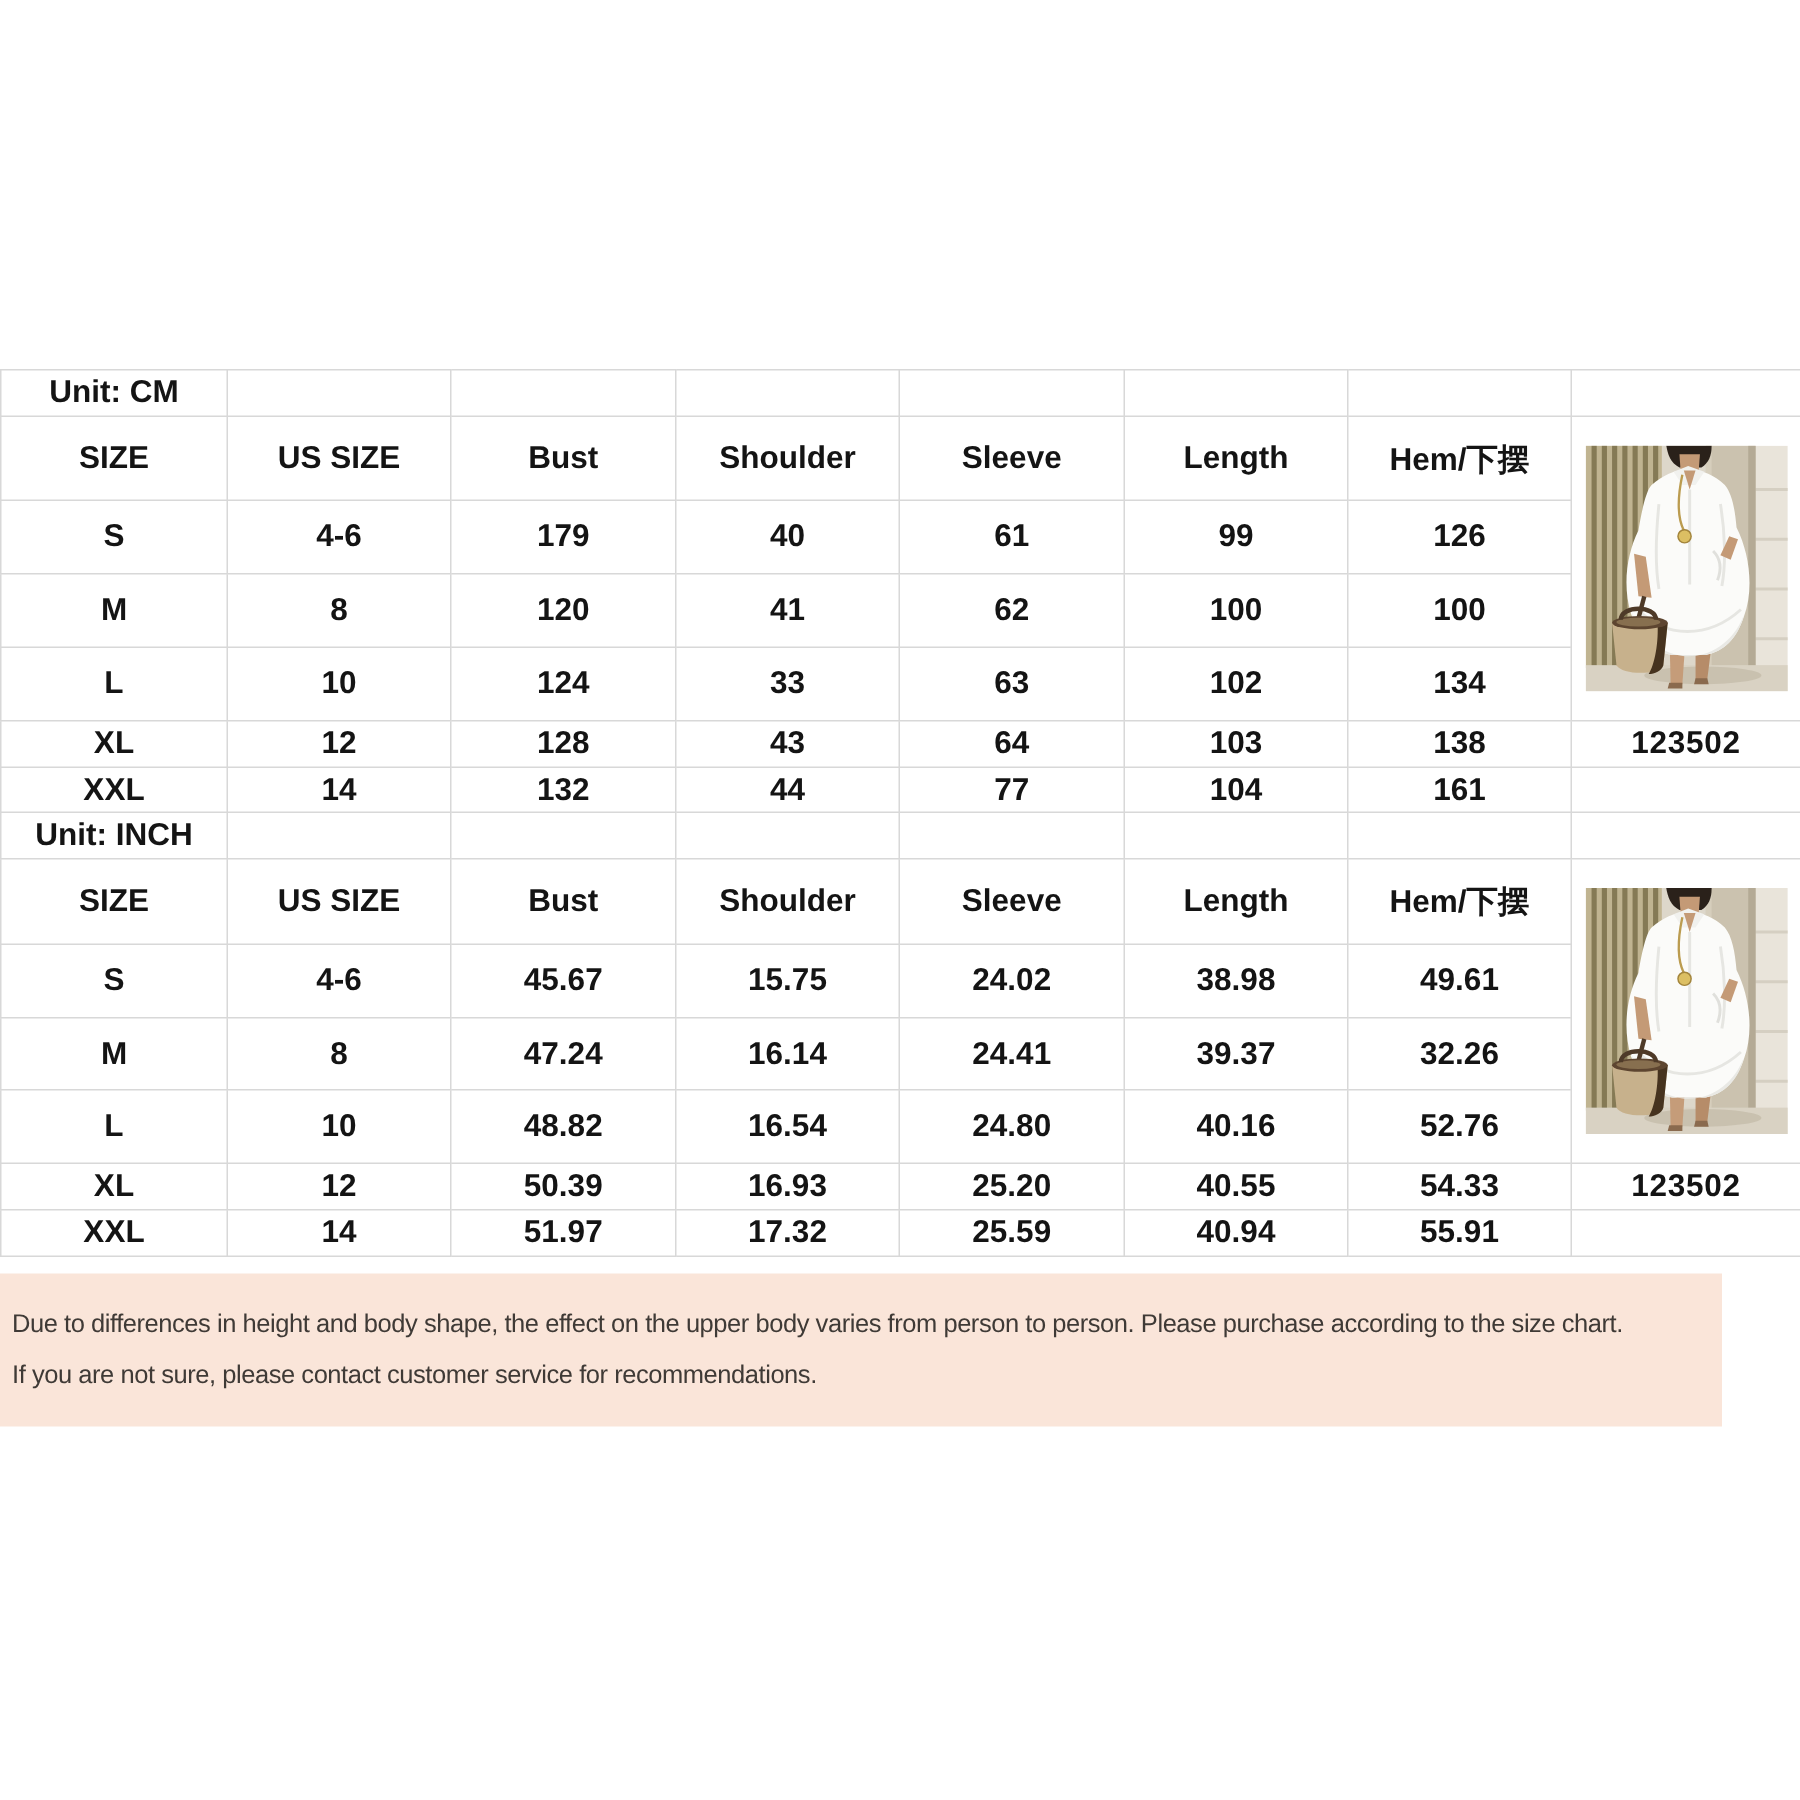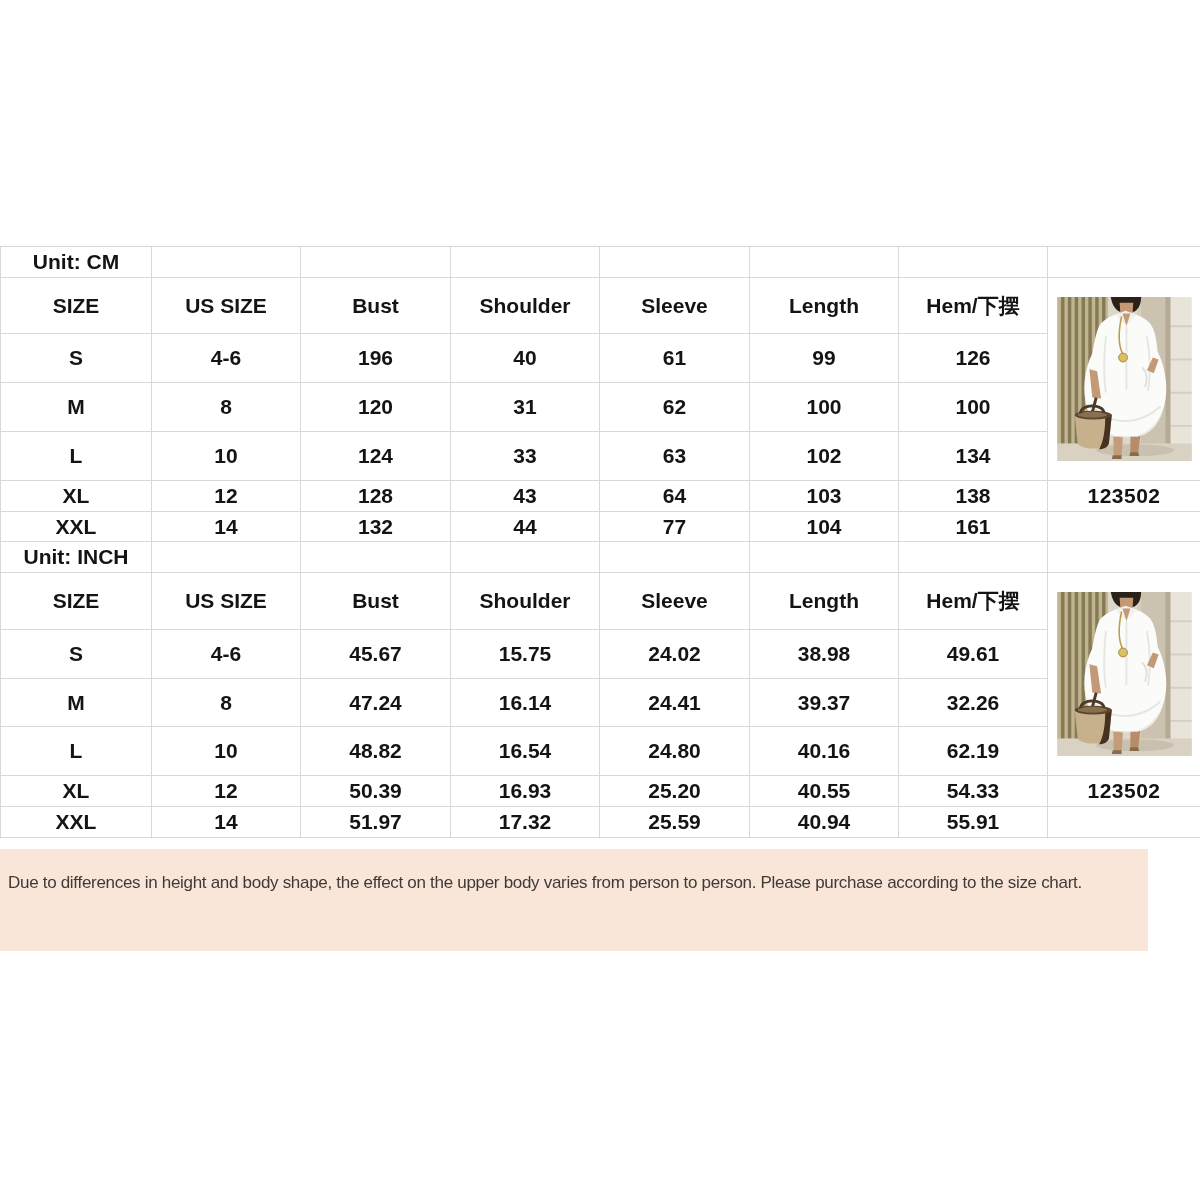--- a/index.html
+++ b/index.html
@@ -123,31 +123,31 @@
         <td>Hem/下摆</td>
         <td class="photo" rowspan="4">
           <svg class="pimg" viewBox="0 0 138 168">
               <use href="#pphoto"></use>
             </svg>
         </td>
       </tr>
       <tr>
         <td>S</td>
         <td>4-6</td>
-        <td>196</td>
+        <td>179</td>
         <td>40</td>
         <td>61</td>
         <td>99</td>
         <td>126</td>
       </tr>
       <tr>
         <td>M</td>
         <td>8</td>
         <td>120</td>
-        <td>31</td>
+        <td>41</td>
         <td>62</td>
         <td>100</td>
         <td>100</td>
       </tr>
       <tr>
         <td>L</td>
         <td>10</td>
         <td>124</td>
         <td>33</td>
         <td>63</td>
@@ -217,21 +217,21 @@
         <td>39.37</td>
         <td>32.26</td>
       </tr>
       <tr>
         <td>L</td>
         <td>10</td>
         <td>48.82</td>
         <td>16.54</td>
         <td>24.80</td>
         <td>40.16</td>
-        <td>62.19</td>
+        <td>52.76</td>
       </tr>
       <tr>
         <td>XL</td>
         <td>12</td>
         <td>50.39</td>
         <td>16.93</td>
         <td>25.20</td>
         <td>40.55</td>
         <td>54.33</td>
         <td class="code">123502</td>
@@ -244,15 +244,16 @@
         <td>25.59</td>
         <td>40.94</td>
         <td>55.91</td>
         <td></td>
       </tr>
     </tbody>
   </table>
 
   <div class="note">
     <div>Due to differences in height and body shape, the effect on the upper body varies from person to person. Please purchase according to the size chart.</div>
+    <div>If you are not sure, please contact customer service for recommendations.</div>
   </div>
 
 </div>
 
 </body></html>

